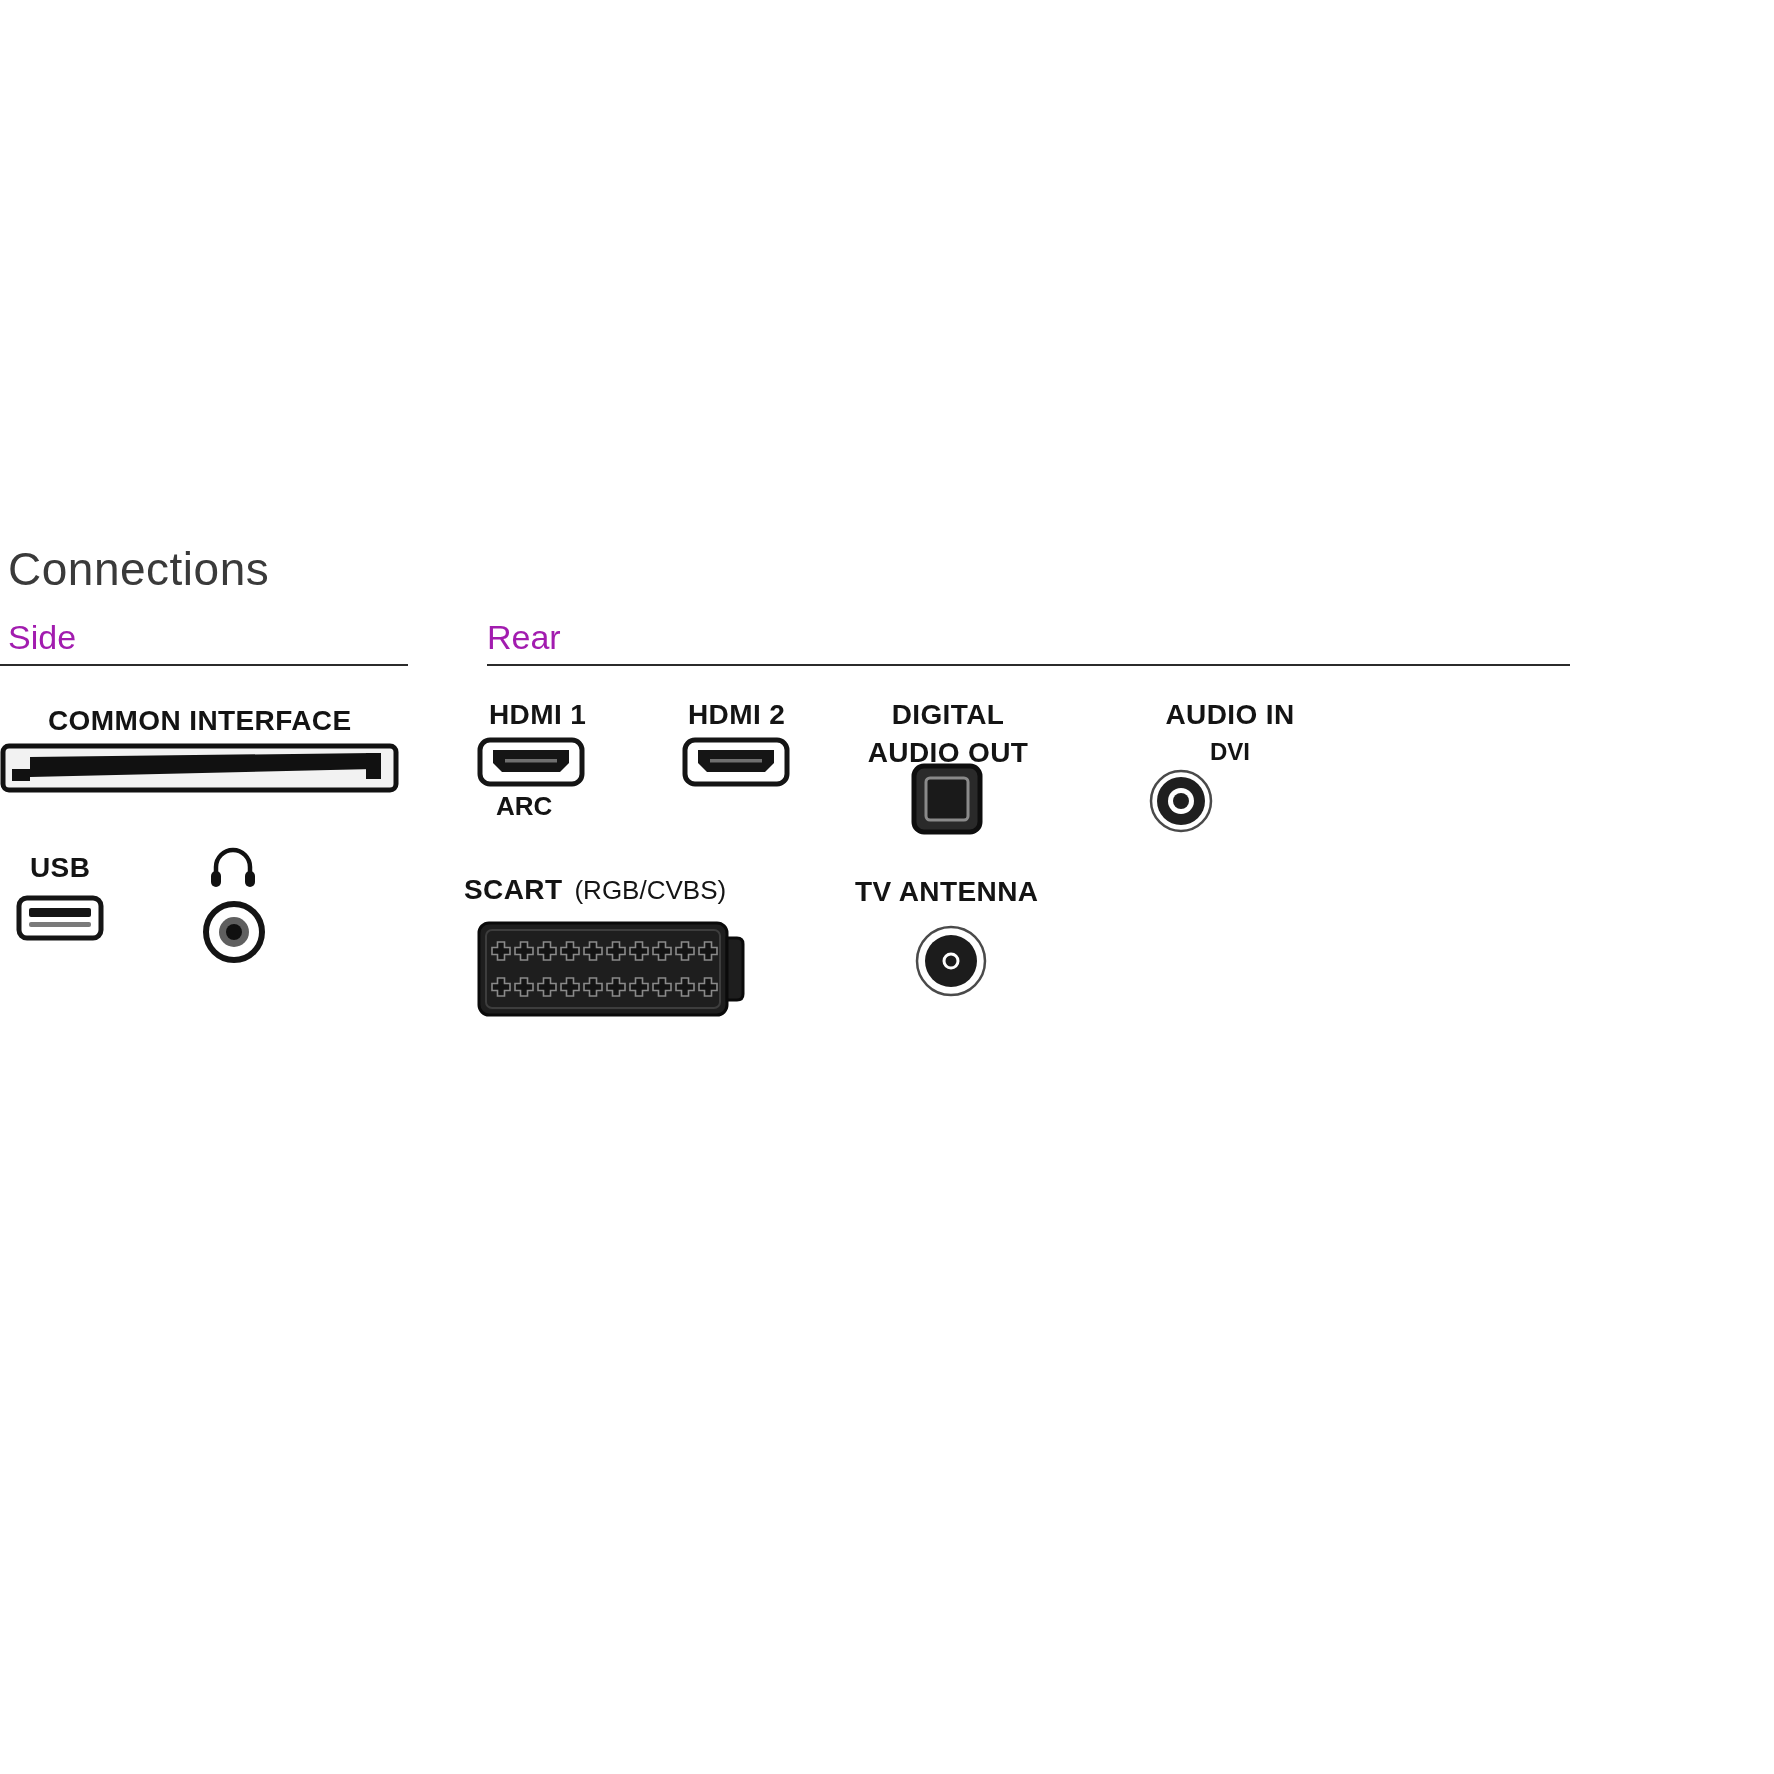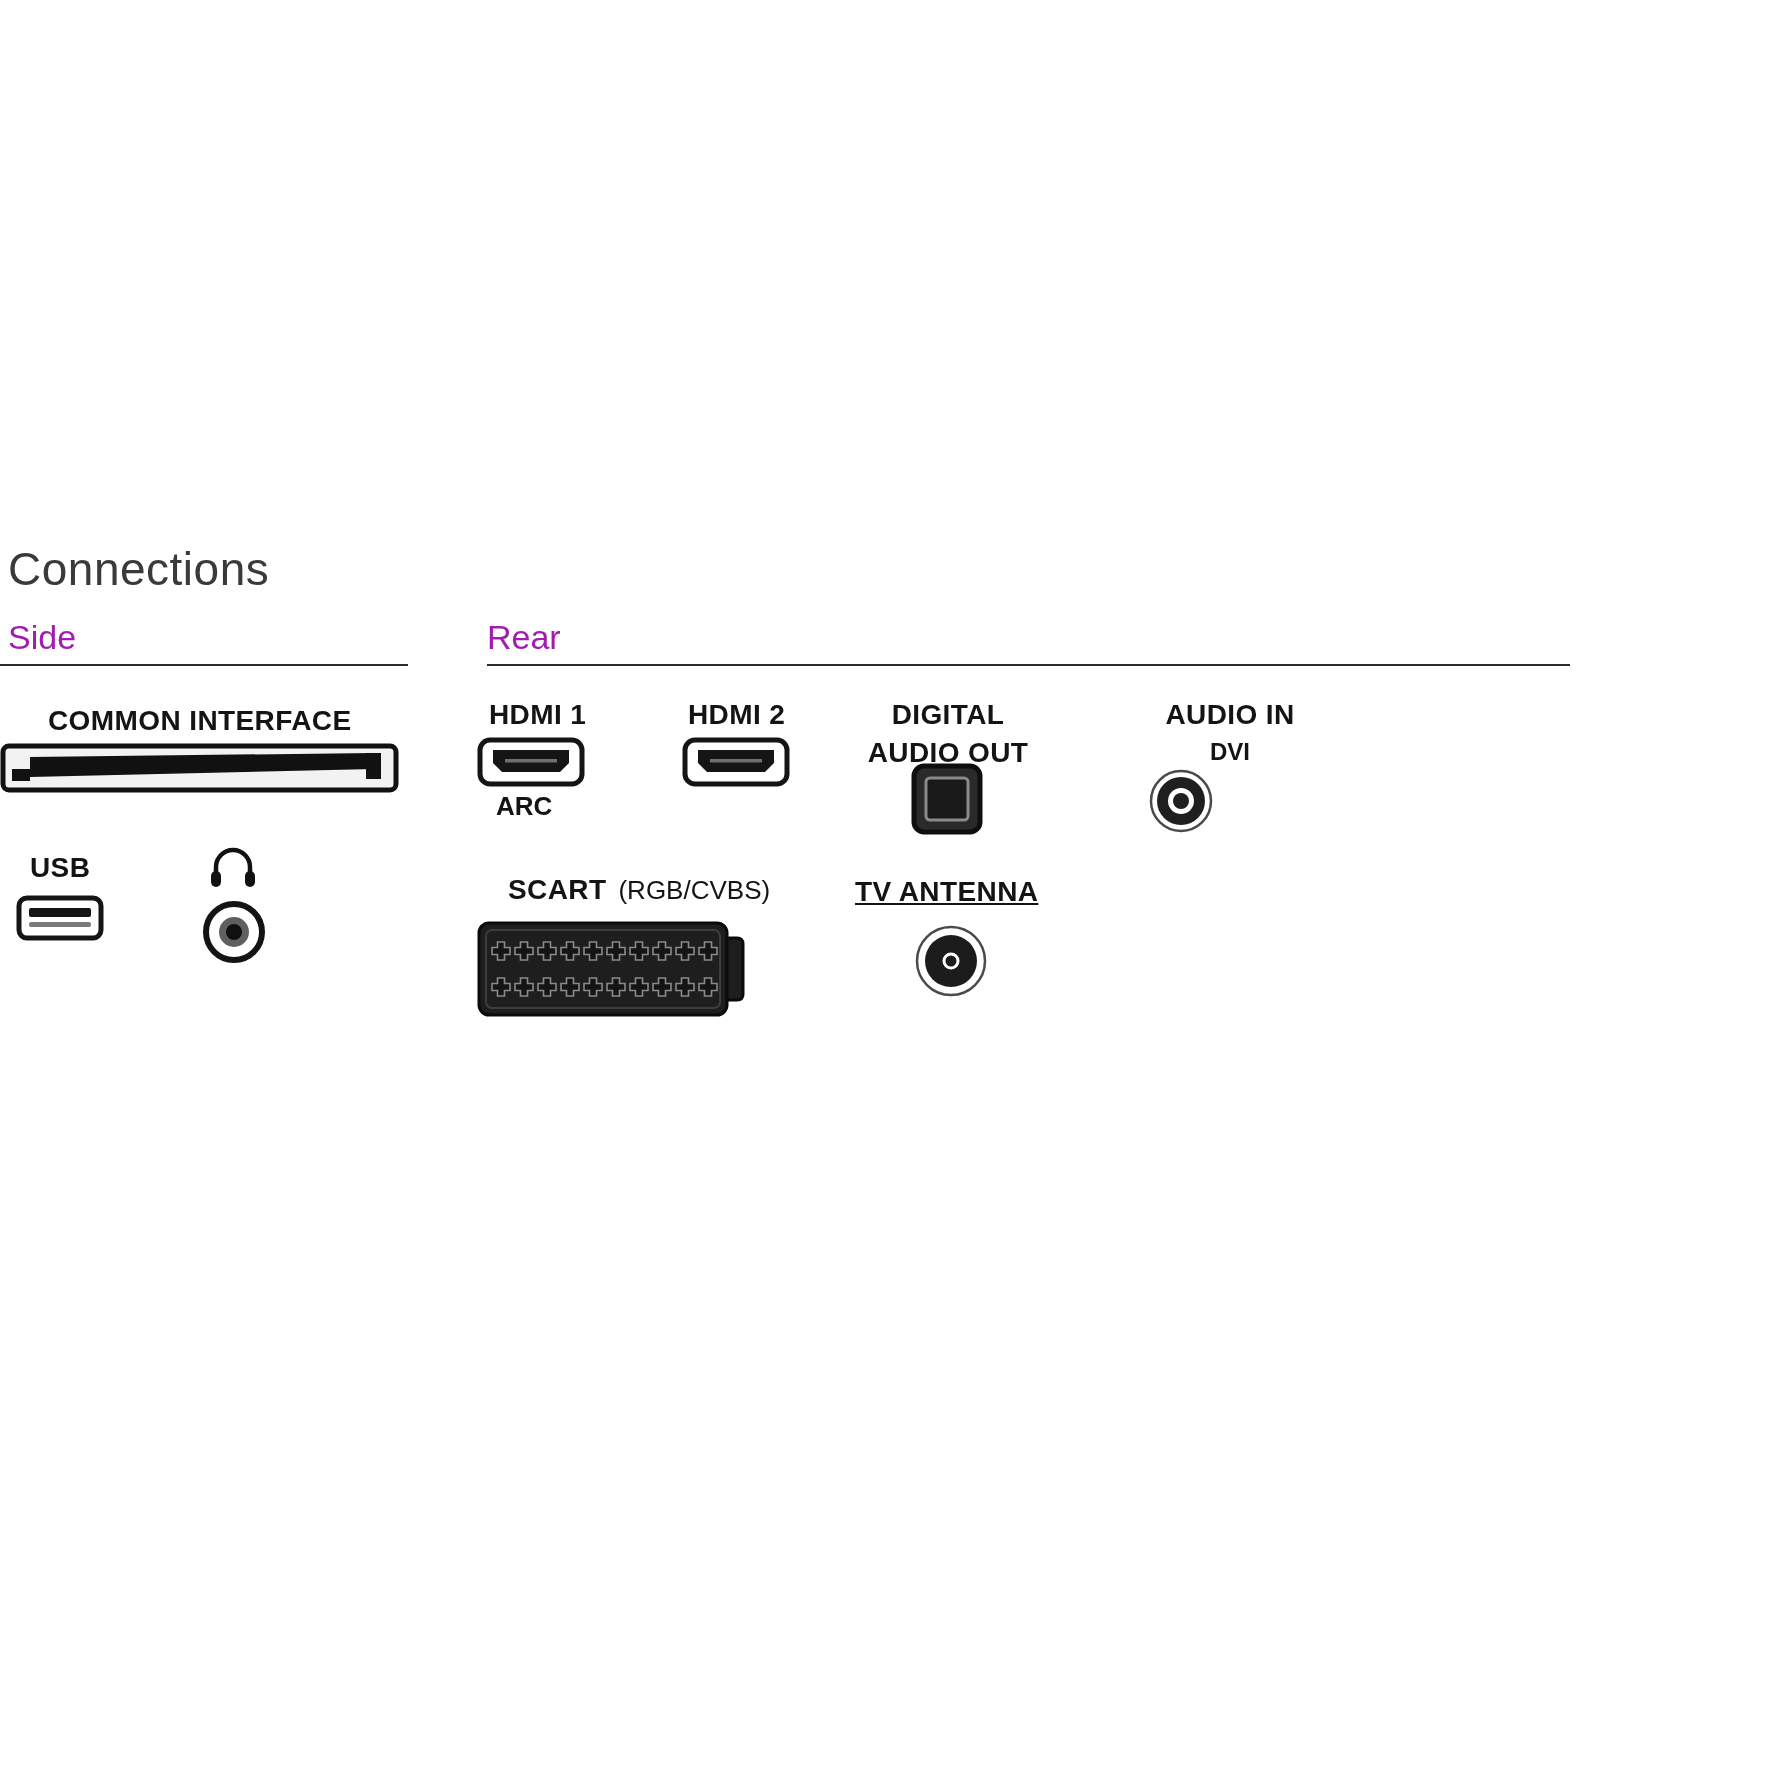--- a/index.html
+++ b/index.html
@@ -143,21 +143,21 @@
   </div>
   <div class="abs" style="left:1148px; top:768px;">
     <svg width="66" height="66" viewBox="0 0 66 66">
       <circle cx="33" cy="33" r="30" fill="#ffffff" stroke="#4a4a4a" stroke-width="2.5"></circle>
       <circle cx="33" cy="33" r="24" fill="#1f1f1f"></circle>
       <circle cx="33" cy="33" r="13" fill="#ffffff"></circle>
       <circle cx="33" cy="33" r="8" fill="#1f1f1f"></circle>
     </svg>
   </div>
 
-  <div class="abs inline-row" style="left:508px; top:874px;">
+  <div class="abs inline-row" style="left:464px; top:874px;">
     <span class="port-label">SCART</span>
     <span class="label-normal">(RGB/CVBS)</span>
   </div>
   <div class="abs" style="left:477px; top:920px;">
     <svg width="270" height="98" viewBox="0 0 270 98">
       <defs>
         <g id="pin">
           <path d="M-3.5 -9 h7 v5.5 h5.5 v7 h-5.5 v5.5 h-7 v-5.5 h-5.5 v-7 h5.5 z" fill="#141414" stroke="#8a8a8a" stroke-width="1.6"></path>
         </g>
       </defs>
@@ -180,21 +180,21 @@
       <use href="#pin" x="93" y="67"></use>
         <use href="#pin" x="116" y="67"></use>
         <use href="#pin" x="139" y="67"></use>
       <use href="#pin" x="162" y="67"></use>
         <use href="#pin" x="185" y="67"></use>
         <use href="#pin" x="208" y="67"></use>
       <use href="#pin" x="231" y="67"></use>
     </svg>
   </div>
 
-  <div class="abs port-label" style="left:855px; top:876px;text-decoration:underline;">TV ANTENNA</div>
+  <div class="abs port-label" style="left:855px; top:876px;">TV ANTENNA</div>
   <div class="abs" style="left:914px; top:924px;">
     <svg width="74" height="74" viewBox="0 0 74 74">
       <circle cx="37" cy="37" r="34" fill="#ffffff" stroke="#4a4a4a" stroke-width="2.5"></circle>
       <circle cx="37" cy="37" r="26" fill="#1c1c1c"></circle>
       <circle cx="37" cy="37" r="7" fill="none" stroke="#ffffff" stroke-width="3"></circle>
     </svg>
   </div>
 
 </div>
 

